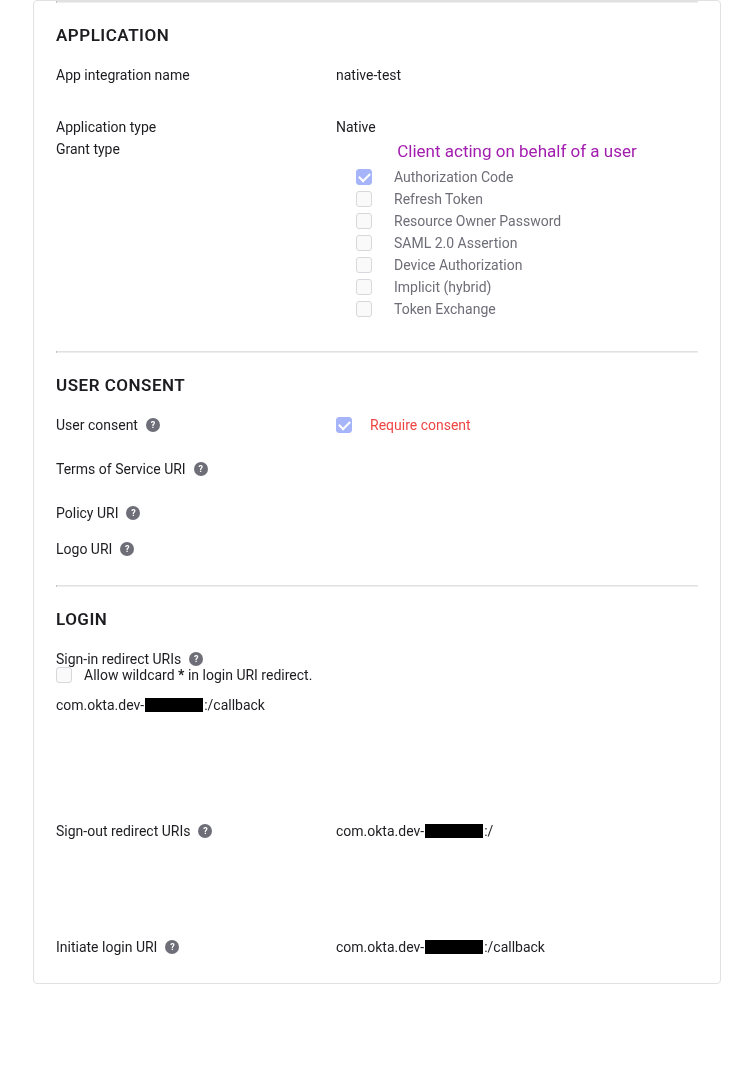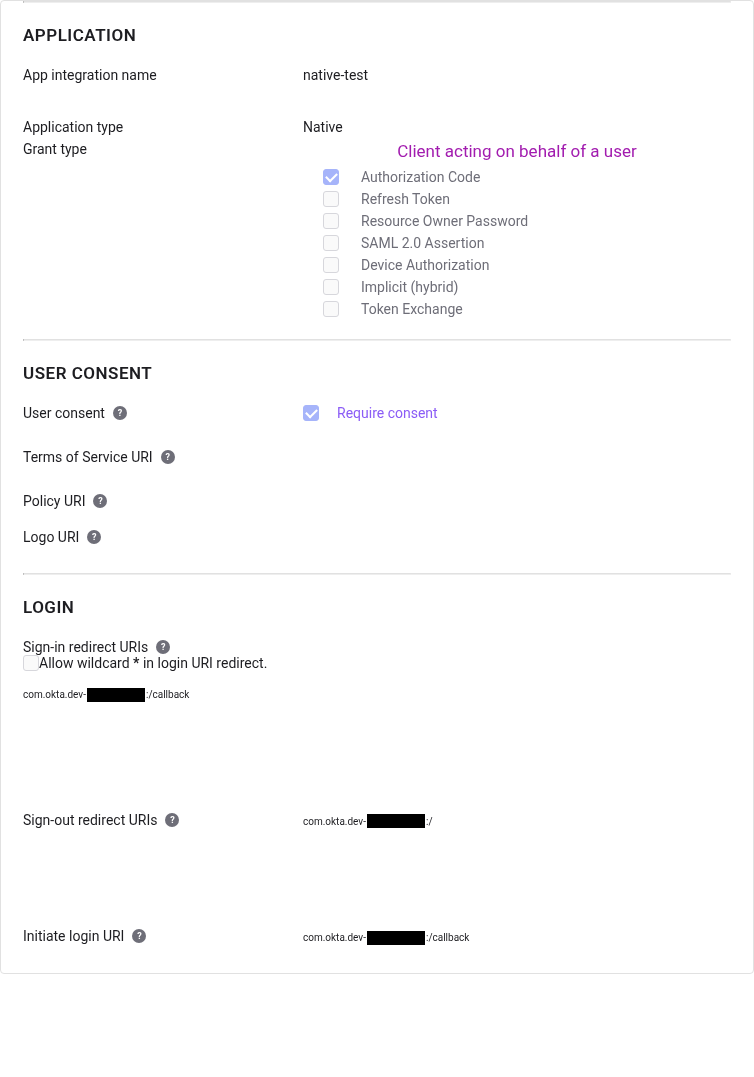--- a/index.html
+++ b/index.html
@@ -8,21 +8,21 @@
       padding: 0;
     }
     body {
       font-family: -apple-system, BlinkMacSystemFont, "Segoe UI", Roboto, Helvetica, Arial, sans-serif;
       background: #fff;
       color: #1d1d21;
       font-size: 14px;
       padding: 0;
     }
     .container {
-      width: 754px;
+      width: 688px;
       margin: 0 auto;
       border: 1px solid #e1e1e1;
       border-radius: 4px;
       background: #fff;
       padding: 0;
     }
     .inner {
       padding: 0 22px;
     }
     .divider {
@@ -127,39 +127,40 @@
       height: 5px;
       border-left: 2px solid #fff;
       border-bottom: 2px solid #fff;
       transform: rotate(-45deg) translate(1px, -1px);
     }
     .checkbox-label {
       color: #6e6e78;
       font-size: 14px;
     }
     .checkbox-label.dark {
-      color: #8b5cf6;
+      color: #ef4444;
     }
     .redacted-uri {
       display: inline-flex;
       align-items: center;
-      font-size: 10px;
+      font-size: 14px;
       color: #1d1d21;
     }
     .redacted-block {
       display: inline-block;
       background: #000;
       height: 14px;
       width: 58px;
       margin: 0 1px;
       vertical-align: middle;
     }
     .allow-wildcard {
       display: flex;
       align-items: flex-start;
+      gap: 12px;
       margin-bottom: 14px;
     }
     .wildcard-text {
       color: #1d1d21;
       font-size: 14px;
     }
     .asterisk {
       font-weight: bold;
     }
     .spacer-large {
@@ -191,21 +192,21 @@
 
       <div class="row tight">
         <div class="label-col">
           <span>Application type</span>
         </div>
         <div class="value-col">
           <span>Native</span>
         </div>
       </div>
 
-      <div class="row" style="margin-bottom:0;">
+      <div class="row" style="margin-bottom:12px;">
         <div class="label-col">
           <span>Grant type</span>
         </div>
         <div class="value-col">
           <div class="sub-heading">Client acting on behalf of a user</div>
           <div class="checkbox-list" id="grant-list">
               <div class="checkbox-row">
                 <span class="checkbox checked"></span>
                 <span class="checkbox-label">Authorization Code</span>
               </div>

